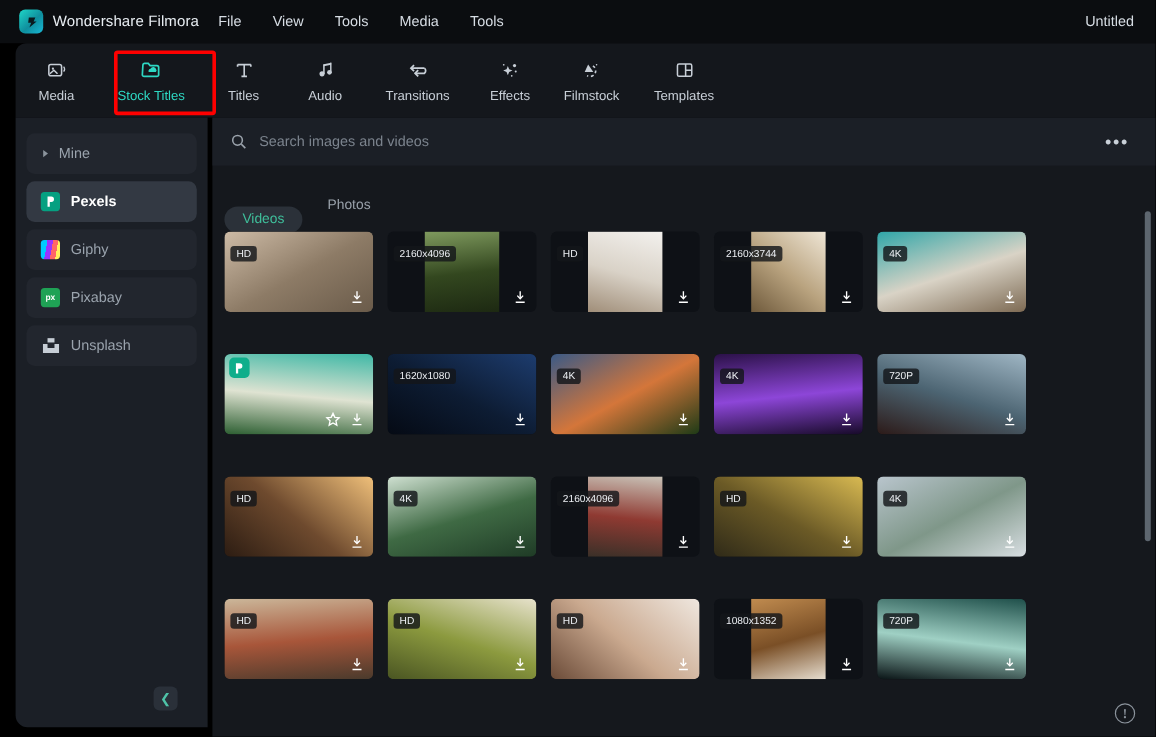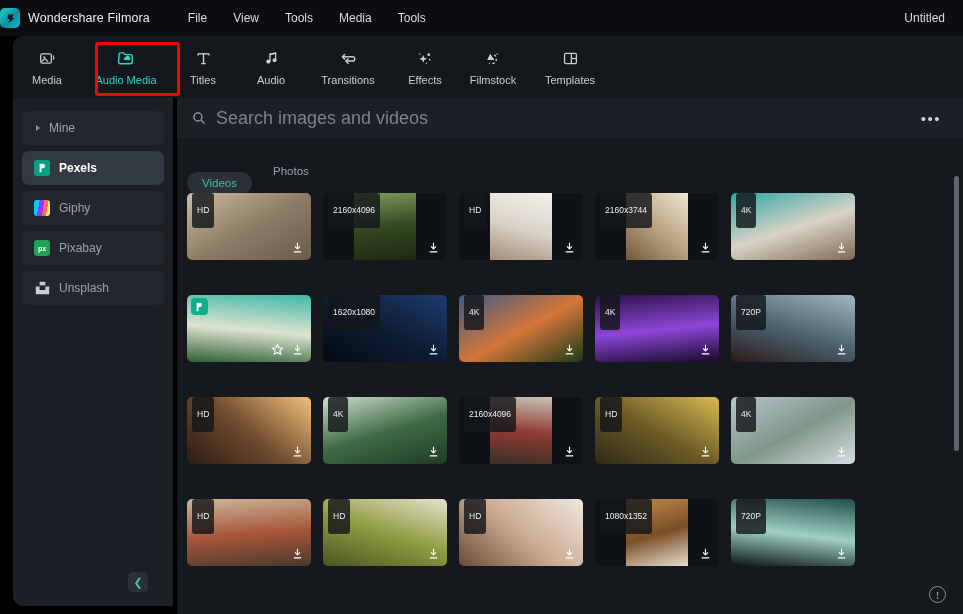--- a/index.html
+++ b/index.html
@@ -10,29 +10,29 @@
     overflow: hidden;
   }
   body { position: relative; }
 
   
   .titlebar {
     position: absolute; left: 0; top: 0; width: 963px; height: 36px;
     background: #0b0d10;
     display: flex; align-items: center;
   }
-  .brand { display: flex; align-items: center; gap: 8px; padding-left: 0; }
+  .brand { display: flex; align-items: center; gap: 8px; padding-left: 16px; }
   .brand-logo {
     width: 20px; height: 20px; border-radius: 5px;
     background: linear-gradient(135deg,#1fd6c8 0%, #0f8f9e 55%, #19b8d6 100%);
     display: flex; align-items: center; justify-content: center;
   }
   .brand-logo svg { display: block; }
   .brand-name { color: #e9eef3; font-size: 12.5px; letter-spacing: .1px; }
-  .menu { display: flex; align-items: center; gap: 26px; margin-left: 38px; }
+  .menu { display: flex; align-items: center; gap: 26px; margin-left: 16px; }
   .menu-item { color: #d7dde4; font-size: 12px; cursor: default; }
   .doc-title {
     position: absolute; right: 0; top: 0; height: 36px;
     display: flex; align-items: center; padding-right: 18px;
     color: #d7dde4; font-size: 12px;
   }
 
   
   .tabstrip {
     position: absolute; left: 13px; top: 36px; width: 950px; height: 62px;
@@ -100,21 +100,21 @@
     background: #15181d;
   }
   .searchbar {
     position: absolute; left: 0; top: 0; width: 786px; height: 40px;
     background: #1b1f26;
     display: flex; align-items: center;
   }
   .search-icon { margin-left: 15px; margin-right: 10px; display: flex; }
   .search-input {
     flex: 1; background: transparent; border: 0; outline: none;
-    color: #7dd3fc; font-size: 18px; font-family: "Liberation Sans", sans-serif;
+    color: #7dd3fc; font-size: 12px; font-family: "Liberation Sans", sans-serif;
   }
   .search-input::placeholder { color: #7b838d; }
   .dots {
     margin-right: 22px; color: #c9d0d8; font-size: 15px;
     letter-spacing: 1.5px; cursor: pointer; line-height: 1;
   }
 
   .chips {
     position: absolute; left: 10px; top: 50px;
     display: flex; align-items: center; gap: 6px;
@@ -138,23 +138,23 @@
   .card {
     position: relative; width: 124px; height: 67px;
     border-radius: 5px; overflow: hidden;
     background: #0e1116; cursor: pointer;
   }
   .thumb { position: absolute; inset: 0; }
   .thumb.portrait {
     left: 31px; right: 31px; top: 0; bottom: 0;
   }
   .badge {
-    position: absolute; left: 5px; top: 0; z-index: 3;
+    position: absolute; left: 5px; top: 12px; z-index: 3;
     background: rgba(20,22,26,.82); color: #eceff3;
-    font-size: 8.5px; padding: 13px 5px; border-radius: 3px;
+    font-size: 8.5px; padding: 2px 5px; border-radius: 3px;
     line-height: 1.1;
   }
   .badge.logo {
     background: #0fae8b; padding: 0; width: 17px; height: 17px;
     display: flex; align-items: center; justify-content: center;
     border-radius: 4px; left: 4px; top: 3px;
   }
   .dl, .fav {
     position: absolute; bottom: 5px; z-index: 3;
     width: 15px; height: 15px;
@@ -216,21 +216,21 @@
     <span>Media</span>
   </div>
 
   <div class="tab wide active" id="tab-stock">
     <span class="ticon">
       <svg width="19" height="19" viewBox="0 0 20 20" fill="none" stroke="#2ed8c3" stroke-width="1.5">
         <path d="M2.2 5.6 a1.5 1.5 0 0 1 1.5-1.5 h3.2 l1.6 1.8 h6 a1.5 1.5 0 0 1 1.5 1.5 v6.6 a1.5 1.5 0 0 1 -1.5 1.5 h-11.3 a1.5 1.5 0 0 1 -1.5 -1.5 z"></path>
         <path d="M7.3 11.6 a2 2 0 0 1 1.6 -2.9 a2.6 2.6 0 0 1 4.9 .5 a1.7 1.7 0 0 1 -.3 2.4 z" fill="#2ed8c3" stroke="none"></path>
       </svg>
     </span>
-    <span>Audio Media</span>
+    <span>Stock Titles</span>
   </div>
 
   <div class="tab">
     <span class="ticon">
       <svg width="17" height="17" viewBox="0 0 20 20" fill="none" stroke="#c8cfd7" stroke-width="1.6">
         <path d="M3.5 4.5 h13"></path>
           <path d="M10 4.5 v11.5"></path>
         <path d="M3.5 4.5 v2"></path>
           <path d="M16.5 4.5 v2"></path>
           <path d="M7.3 16 h5.4"></path>

